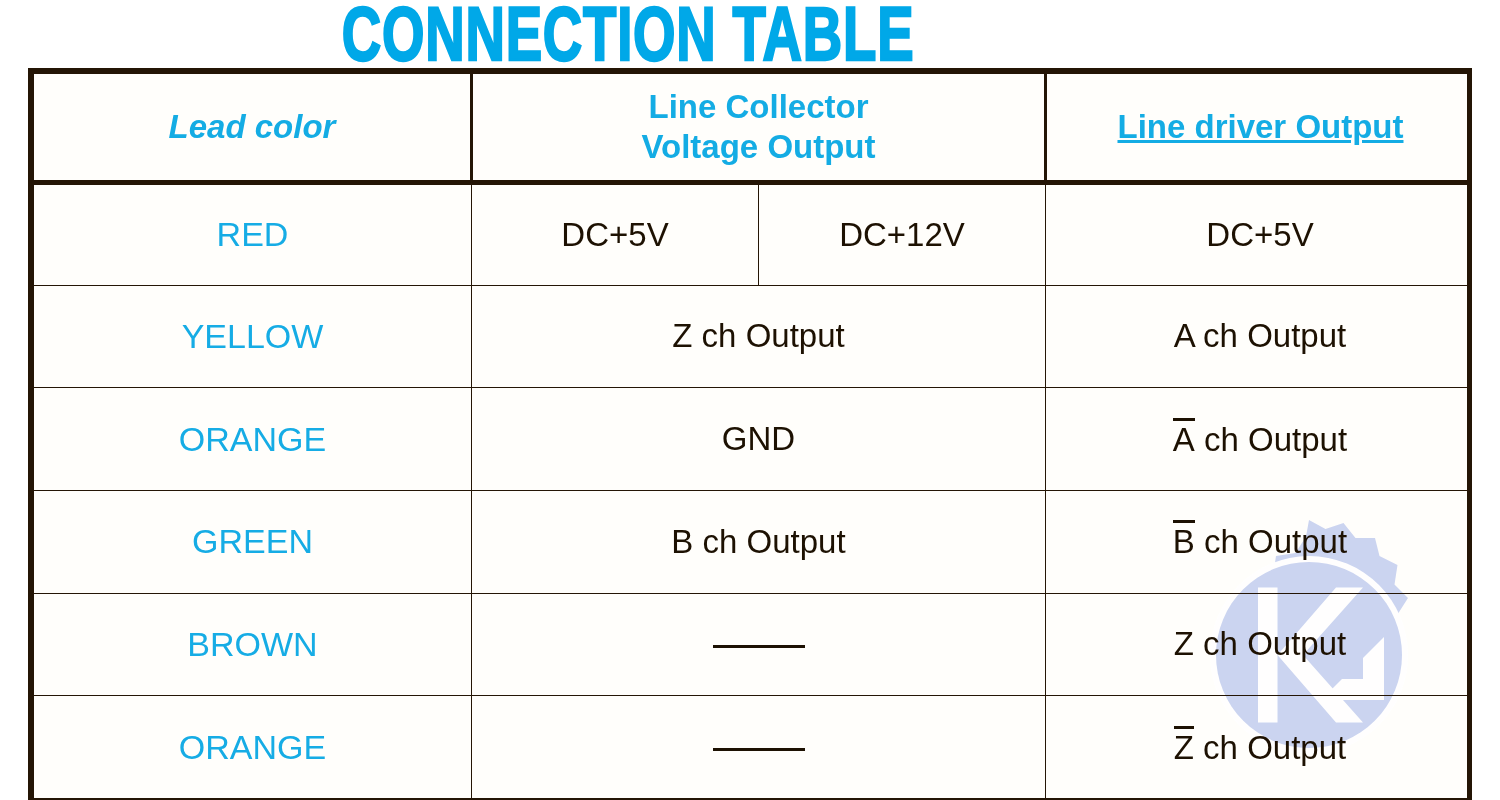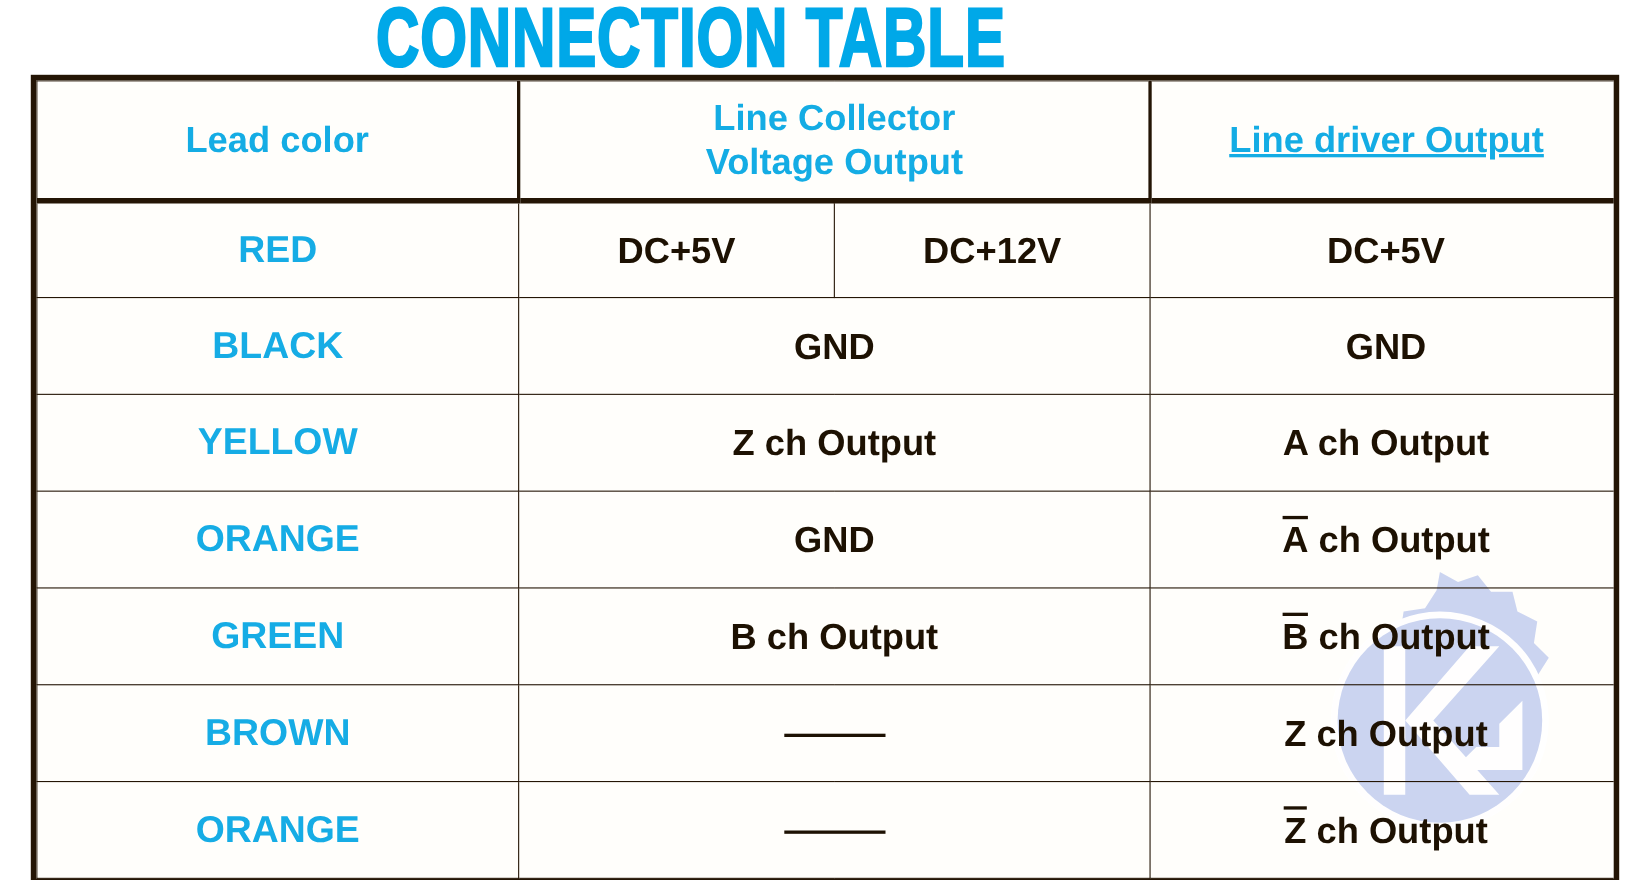--- a/index.html
+++ b/index.html
@@ -74,33 +74,33 @@
   
   thead th {
     background: #b3e5fa;
     color: #14ace4;
     font-weight: bold;
     font-size: 33px;
     line-height: 40px;
     height: 106px;
     border-bottom: 5px solid #241505 !important;
   }
-  thead th.hcol1 { width: 436px; }
+  thead th.hcol1 { width: 436px; font-style: italic; }
   thead th.hcol2 { width: 571px; }
   thead th.hcol3 { width: 427px; text-decoration: underline; }
   thead th.hcol2, thead th.hcol3 {
     border-left: 3.5px solid #241505;
   }
 
   
   tbody tr { height: 78px; }
   tbody td {
     font-size: 33px;
     color: #1d1102;
-    font-weight: bold;
+    font-weight: normal;
   }
   td.lead {
     color: #16ace5;
     text-align: right;
     padding-right: 46px;
     font-size: 34px;
     white-space: nowrap;
   }
   td.oc, td.ld {
     border-left: 3.5px solid #241505;
@@ -180,25 +180,20 @@
     </thead>
     <tbody>
 
       <tr>
         <td class="lead">RED</td>
         <td class="oc">DC+5V</td>
         <td class="oc-split-right">DC+12V</td>
         <td class="ld">DC+5V</td>
       </tr>
 
-      <tr>
-        <td class="lead">BLACK</td>
-        <td class="oc" colspan="2">GND</td>
-        <td class="ld">GND</td>
-      </tr>
 
       <tr>
         <td class="lead">YELLOW</td>
         <td class="oc" colspan="2">Z ch Output</td>
         <td class="ld">A ch Output</td>
       </tr>
 
       <tr>
         <td class="lead">ORANGE</td>
         <td class="oc" colspan="2">GND</td>

